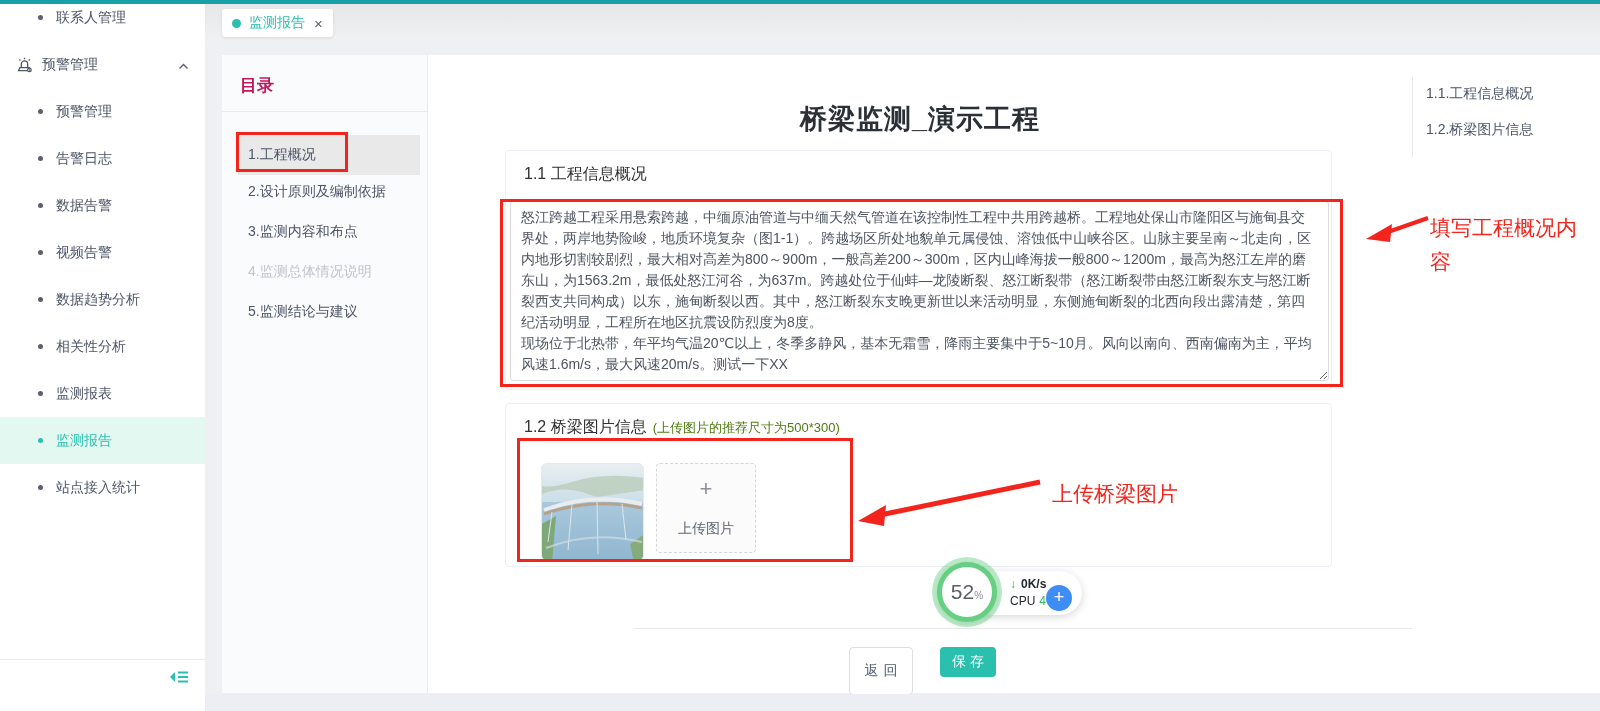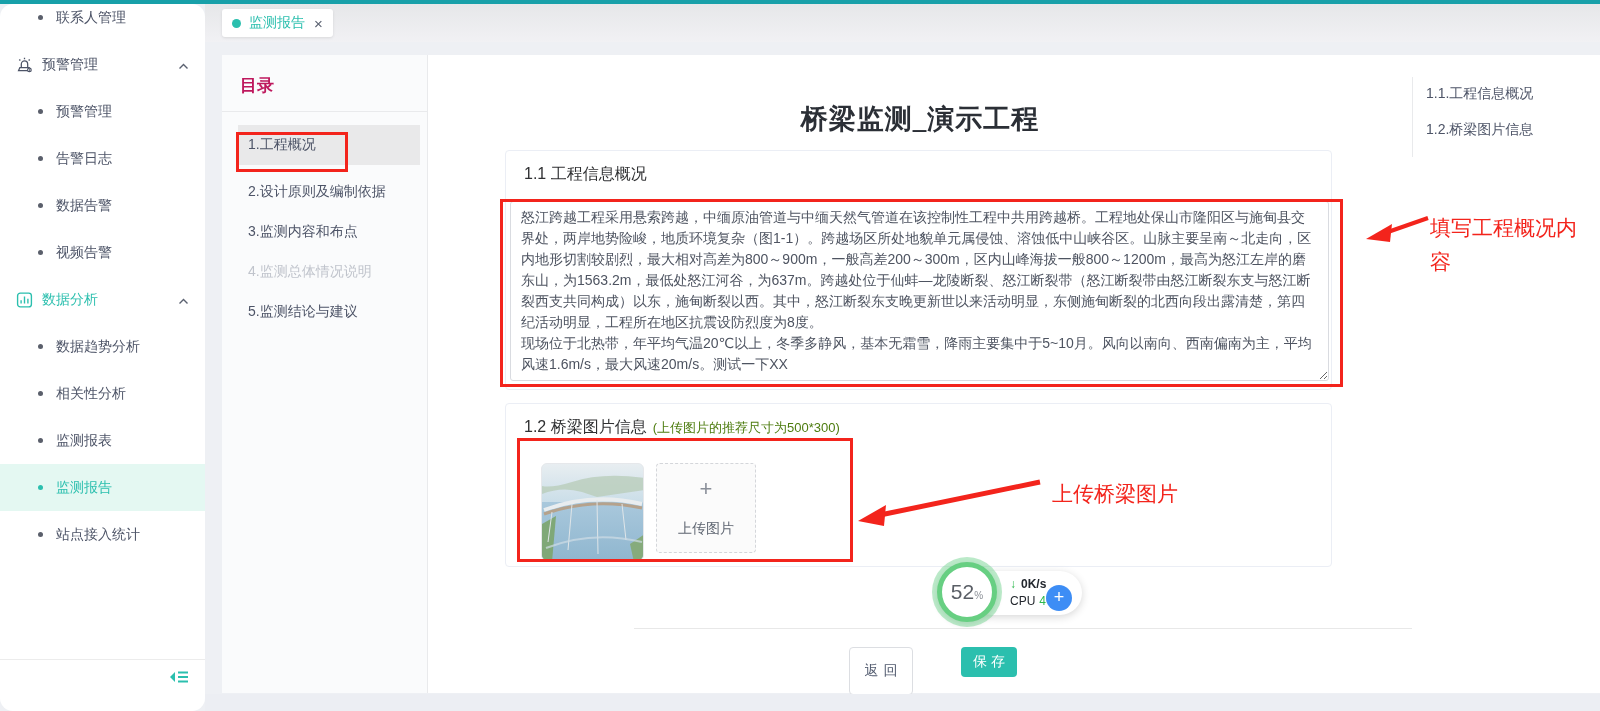--- a/index.html
+++ b/index.html
@@ -4,21 +4,21 @@
 <style>
   * { margin:0; padding:0; box-sizing:border-box; }
   html,body { background:#dfe2e8; }
   body { font-family:"Liberation Sans","DejaVu Sans",sans-serif; }
   .stage { position:relative; width:1600px; height:711px; background:#eef0f4; overflow:hidden; }
 
   
   .topbar { position:absolute; left:0; top:0; width:1600px; height:4px; background:#18a0a9; z-index:6; }
 
   
-  .sidebar { position:absolute; left:0; top:4px; width:205px; height:707px; background:#fff; z-index:5;border-radius:13px; }
+  .sidebar { position:absolute; left:0; top:4px; width:205px; height:707px; background:#fff; z-index:5; }
   .side-menu { position:absolute; left:0; top:-10px; right:0; }
   .srow { position:relative; height:47px; display:flex; align-items:center; font-size:14px; color:#4d5467; cursor:pointer; }
   .srow .g-icon { position:absolute; left:16px; top:50%; transform:translateY(-50%); width:17px; height:17px; }
   .srow.group .lbl { position:absolute; left:42px; }
   .srow .chev { position:absolute; right:16px; top:50%; transform:translateY(-50%); }
   .srow.sub .dot { position:absolute; left:38px; width:5px; height:5px; border-radius:50%; background:#5a5f6b; }
   .srow.sub .lbl { position:absolute; left:56px; }
   .srow.group-active .lbl { color:#2bbfae; }
   .srow.sub.active { background:#e4f8f2; }
   .srow.sub.active .lbl { color:#2bbfae; }
@@ -41,21 +41,21 @@
   .toc { position:absolute; left:0; top:0; width:206px; height:638px; background:#fafbfc; border-right:1px solid #e9eaec; }
   .toc-title { position:absolute; left:18px; top:19px; font-size:17px; font-weight:bold; color:#be185d; }
   .toc-divider { position:absolute; left:0; right:0; top:56px; border-top:1px solid #e9eaec; }
   .toc-item { position:absolute; left:16px; width:182px; height:40px; display:flex; align-items:center;
               font-size:14px; color:#4d5467; padding-left:10px; cursor:pointer; }
   .toc-item.active { background:#e9e9ea; }
   .toc-item.disabled { color:#c0c4cc; cursor:default; }
 
   .main { position:absolute; left:206px; top:0; width:984px; height:638px; }
   .doc-title { position:absolute; left:0; top:46px; width:100%; text-align:center;
-               font-size:27px; font-weight:600; color:#2b2f36; letter-spacing:1px;font-family:Liberation Serif, serif; }
+               font-size:27px; font-weight:600; color:#2b2f36; letter-spacing:1px; }
 
   .card { position:absolute; left:77px; width:827px; background:#fff; border:1px solid #ebeef5; border-radius:4px; }
   .card1 { top:95px; height:240px; }
   .card2 { top:348px; height:164px; }
   .card-head { position:absolute; left:18px; top:13px; font-size:16px; color:#303133; }
   .card-hint { font-size:13px; color:#4d7c0f; margin-left:6px; }
 
   .desc { position:absolute; left:4px; top:50px; width:819px; height:180px; border:1px solid #d9dbe0;
           border-radius:3px; padding:5px 10px; font-family:inherit; font-size:14px; line-height:21px;
           color:#4e5461; resize:both; outline:none; background:#fff; }
@@ -80,21 +80,21 @@
               display:flex; align-items:center; justify-content:center; z-index:3; }
   .mon-ring .pctnum { font-size:21px; color:#5a5f66; }
   .mon-ring .pctsign { font-size:10px; color:#8a8f96; margin-top:7px; }
   .mon-plus { position:absolute; left:618px; top:530px; width:26px; height:26px; border-radius:50%;
               background:#3d8df5; color:#fff; font-size:18px; line-height:25px; text-align:center; z-index:4; cursor:pointer; }
 
   .footer-sep { position:absolute; left:206px; right:0; top:573px; border-top:1px solid #e8e8e8; }
   .btn-back { position:absolute; left:421px; top:592px; width:64px; height:48px; background:#fff;
               border:1px solid #dcdee2; border-radius:4px; font-size:14px; color:#515a6e;
               letter-spacing:5px; padding-left:5px; cursor:pointer; font-family:inherit; }
-  .btn-save { position:absolute; left:533px; top:592px; width:56px; height:30px; background:#2bbfae;
+  .btn-save { position:absolute; left:512px; top:592px; width:56px; height:30px; background:#2bbfae;
               border:none; border-radius:4px; font-size:14px; color:#fff; letter-spacing:4px;
               padding-left:4px; cursor:pointer; font-family:inherit; }
 
   .anchors { position:absolute; left:1190px; top:0; width:188px; height:638px; }
   .anchor-rail { position:absolute; left:0; top:22px; height:80px; border-left:1px solid #e9eaec; }
   .anchor-item { position:absolute; left:14px; font-size:14px; color:#4d5467; cursor:pointer; white-space:nowrap; }
 
   
   .anno-rect { position:absolute; border:3px solid #f3241c; z-index:8; pointer-events:none; }
   .r1 { left:236px; top:132px; width:112px; height:40px; }
@@ -143,32 +143,20 @@
           <span class="lbl">告警日志</span>
         </div>
         <div class="srow sub">
           <span class="dot"></span>
           <span class="lbl">数据告警</span>
         </div>
         <div class="srow sub">
           <span class="dot"></span>
           <span class="lbl">视频告警</span>
         </div>
-        <div class="srow group group-active">
-          <span class="g-icon"><svg width="17" height="17" viewBox="0 0 16 16" fill="none" stroke="#2bbfae" stroke-width="1.3">
-              <rect x="1.5" y="1.5" width="13" height="13" rx="2.5"></rect>
-              <path d="M4.8 11.2 V8.2"></path>
-              <path d="M8 11.2 V4.8"></path>
-              <path d="M11.2 11.2 V6.8"></path>
-            </svg></span>
-          <span class="lbl">数据分析</span>
-          <span class="chev"><svg width="11" height="7" viewBox="0 0 11 7" fill="none" stroke="#5a6170" stroke-width="1.4">
-              <path d="M1.5 5.5 L5.5 1.5 L9.5 5.5"></path>
-            </svg></span>
-        </div>
         <div class="srow sub">
           <span class="dot"></span>
           <span class="lbl">数据趋势分析</span>
         </div>
         <div class="srow sub">
           <span class="dot"></span>
           <span class="lbl">相关性分析</span>
         </div>
         <div class="srow sub">
           <span class="dot"></span>
@@ -201,21 +189,21 @@
       <span class="tab-close">×</span>
     </div>
   </div>
 
   <div class="panel">
 
     <div class="toc">
       <div class="toc-title">目录</div>
       <div class="toc-divider"></div>
       <div id="toc-items">
-          <div class="toc-item active" style="top: 70px;">1.工程概况</div>
+          <div class="toc-item active" style="top: 80px;">1.工程概况</div>
           <div class="toc-item" style="top: 117px;">2.设计原则及编制依据</div>
           <div class="toc-item" style="top: 157px;">3.监测内容和布点</div>
           <div class="toc-item disabled" style="top: 197px;">4.监测总体情况说明</div>
           <div class="toc-item" style="top: 237px;">5.监测结论与建议</div>
         </div>
     </div>
 
     <div class="main">
       <h1 class="doc-title">桥梁监测_演示工程</h1>
 

